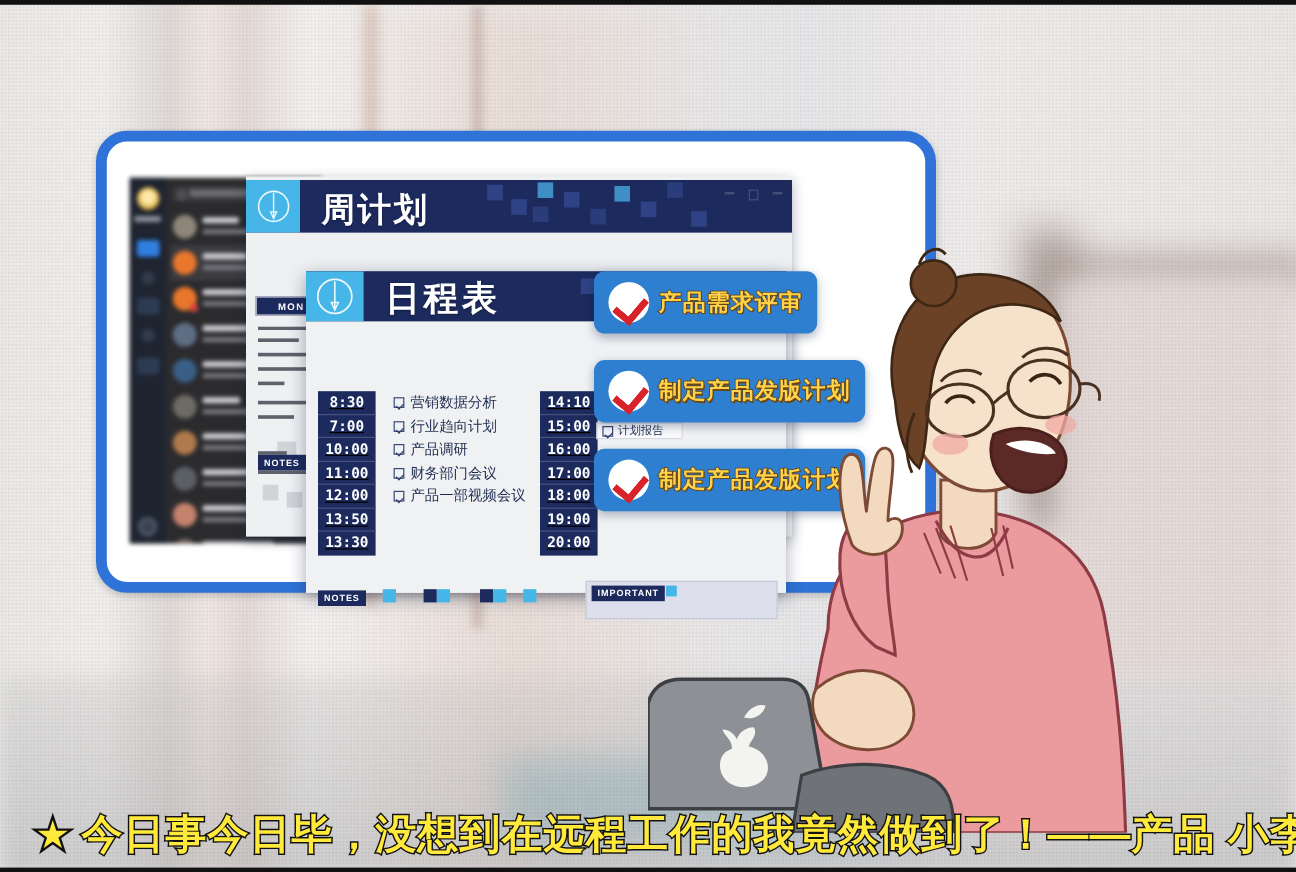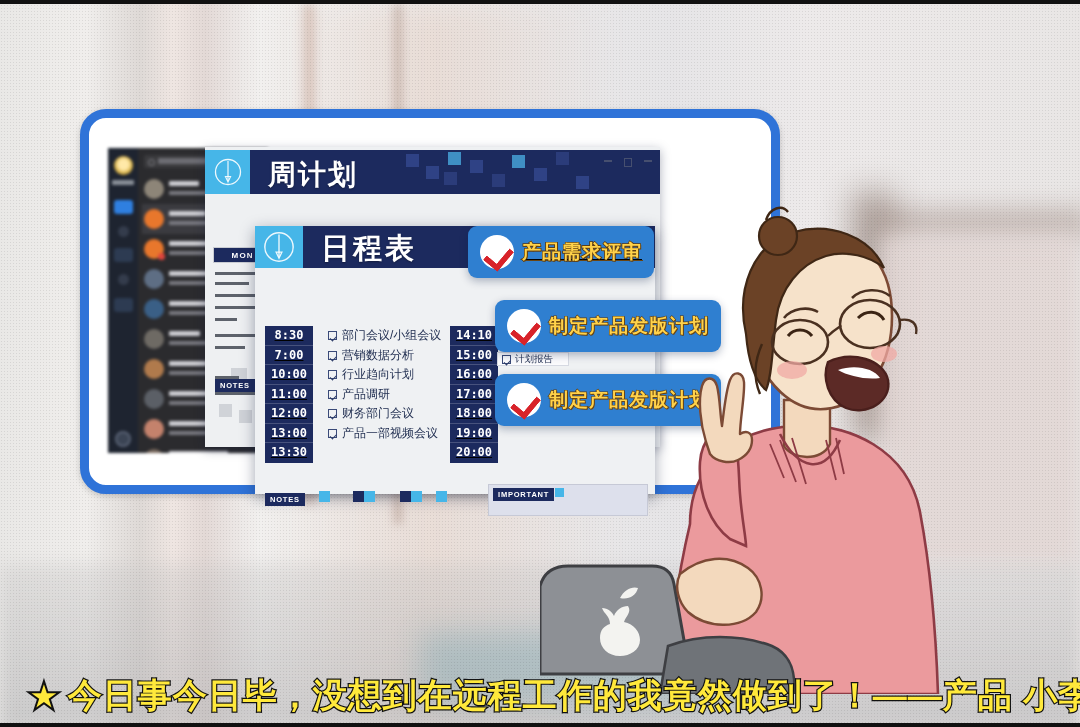--- a/index.html
+++ b/index.html
@@ -304,28 +304,24 @@
       </svg>
       <div class="sc-txt">日程表</div>
     </div>
     <div class="sc-body">
       <div class="timecol" id="time-col-am" style="left:10px;top:58px">
           <div class="t">8:30</div>
           <div class="t">7:00</div>
           <div class="t">10:00</div>
           <div class="t">11:00</div>
           <div class="t">12:00</div>
-          <div class="t">13:00</div>
+          <div class="t">13:50</div>
           <div class="t">13:30</div>
         </div>
       <div class="tasks" id="task-list">
-          <div class="task">
-            <span class="cbx"></span>
-            <span>部门会议/小组会议</span>
-          </div>
           <div class="task">
             <span class="cbx"></span>
             <span>营销数据分析</span>
           </div>
           <div class="task">
             <span class="cbx"></span>
             <span>行业趋向计划</span>
           </div>
           <div class="task">
             <span class="cbx"></span>
@@ -364,21 +360,21 @@
         <span style="position:absolute;left:66px;top:3px;width:9px;height:9px;background:#46b6e8"></span>
       </div>
     </div>
   </div>
 
   <div class="ftask">
     <span class="cbx"></span>
     <span>计划报告</span>
   </div>
 
-  <div class="cal" style="left:468px;top:222px;height:52px;text-decoration:underline;">
+  <div class="cal" style="left:495px;top:222px;height:52px;">
     <span class="ckc"></span>
     <span class="ctext">产品需求评审</span>
   </div>
   <div class="cal" style="left:495px;top:296px;height:52px;">
     <span class="ckc"></span>
     <span class="ctext">制定产品发版计划</span>
   </div>
   <div class="cal" style="left:495px;top:370px;height:52px;">
     <span class="ckc"></span>
     <span class="ctext">制定产品发版计划</span>

